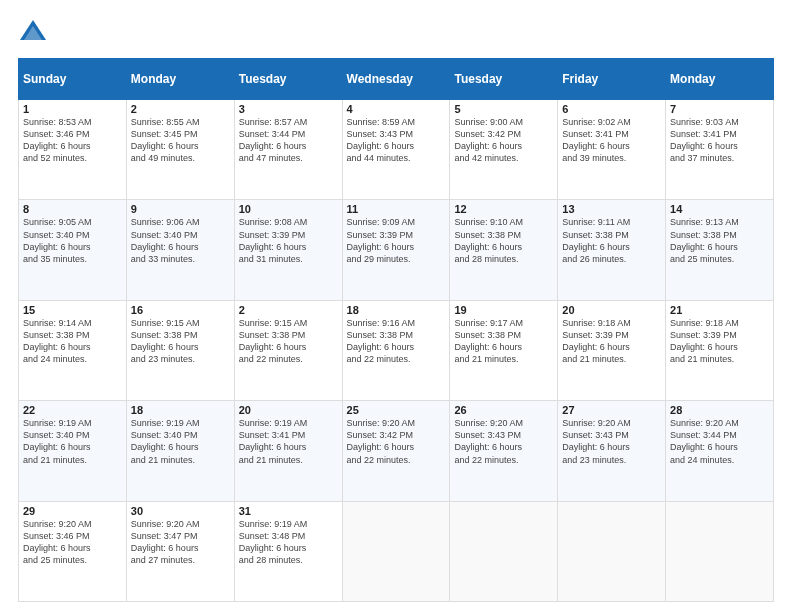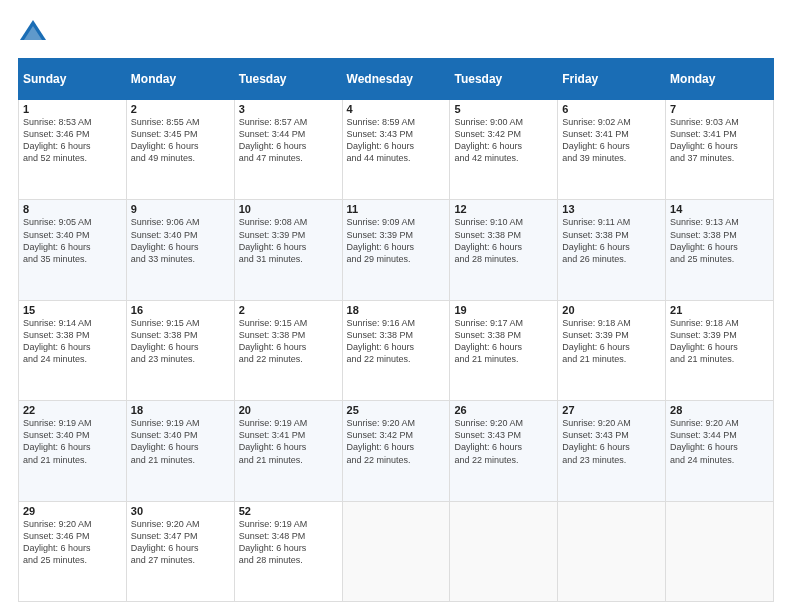--- a/index.html
+++ b/index.html
@@ -168,21 +168,21 @@
           <td><span class="day-number">18</span><span class="day-info">Sunrise: 9:19 AM<br>Sunset: 3:40 PM<br>Daylight: 6 hours<br>and 21 minutes.</span></td>
           <td><span class="day-number">20</span><span class="day-info">Sunrise: 9:19 AM<br>Sunset: 3:41 PM<br>Daylight: 6 hours<br>and 21 minutes.</span></td>
           <td><span class="day-number">25</span><span class="day-info">Sunrise: 9:20 AM<br>Sunset: 3:42 PM<br>Daylight: 6 hours<br>and 22 minutes.</span></td>
           <td><span class="day-number">26</span><span class="day-info">Sunrise: 9:20 AM<br>Sunset: 3:43 PM<br>Daylight: 6 hours<br>and 22 minutes.</span></td>
           <td><span class="day-number">27</span><span class="day-info">Sunrise: 9:20 AM<br>Sunset: 3:43 PM<br>Daylight: 6 hours<br>and 23 minutes.</span></td>
           <td><span class="day-number">28</span><span class="day-info">Sunrise: 9:20 AM<br>Sunset: 3:44 PM<br>Daylight: 6 hours<br>and 24 minutes.</span></td>
         </tr>
         <tr>
           <td><span class="day-number">29</span><span class="day-info">Sunrise: 9:20 AM<br>Sunset: 3:46 PM<br>Daylight: 6 hours<br>and 25 minutes.</span></td>
           <td><span class="day-number">30</span><span class="day-info">Sunrise: 9:20 AM<br>Sunset: 3:47 PM<br>Daylight: 6 hours<br>and 27 minutes.</span></td>
-          <td><span class="day-number">52</span><span class="day-info">Sunrise: 9:19 AM<br>Sunset: 3:48 PM<br>Daylight: 6 hours<br>and 28 minutes.</span></td>
+          <td><span class="day-number">31</span><span class="day-info">Sunrise: 9:19 AM<br>Sunset: 3:48 PM<br>Daylight: 6 hours<br>and 28 minutes.</span></td>
           <td class="empty-cell"></td>
           <td class="empty-cell"></td>
           <td class="empty-cell"></td>
           <td class="empty-cell"></td>
         </tr>
       </tbody>
   </table>
 </div>
 
 </body></html>

